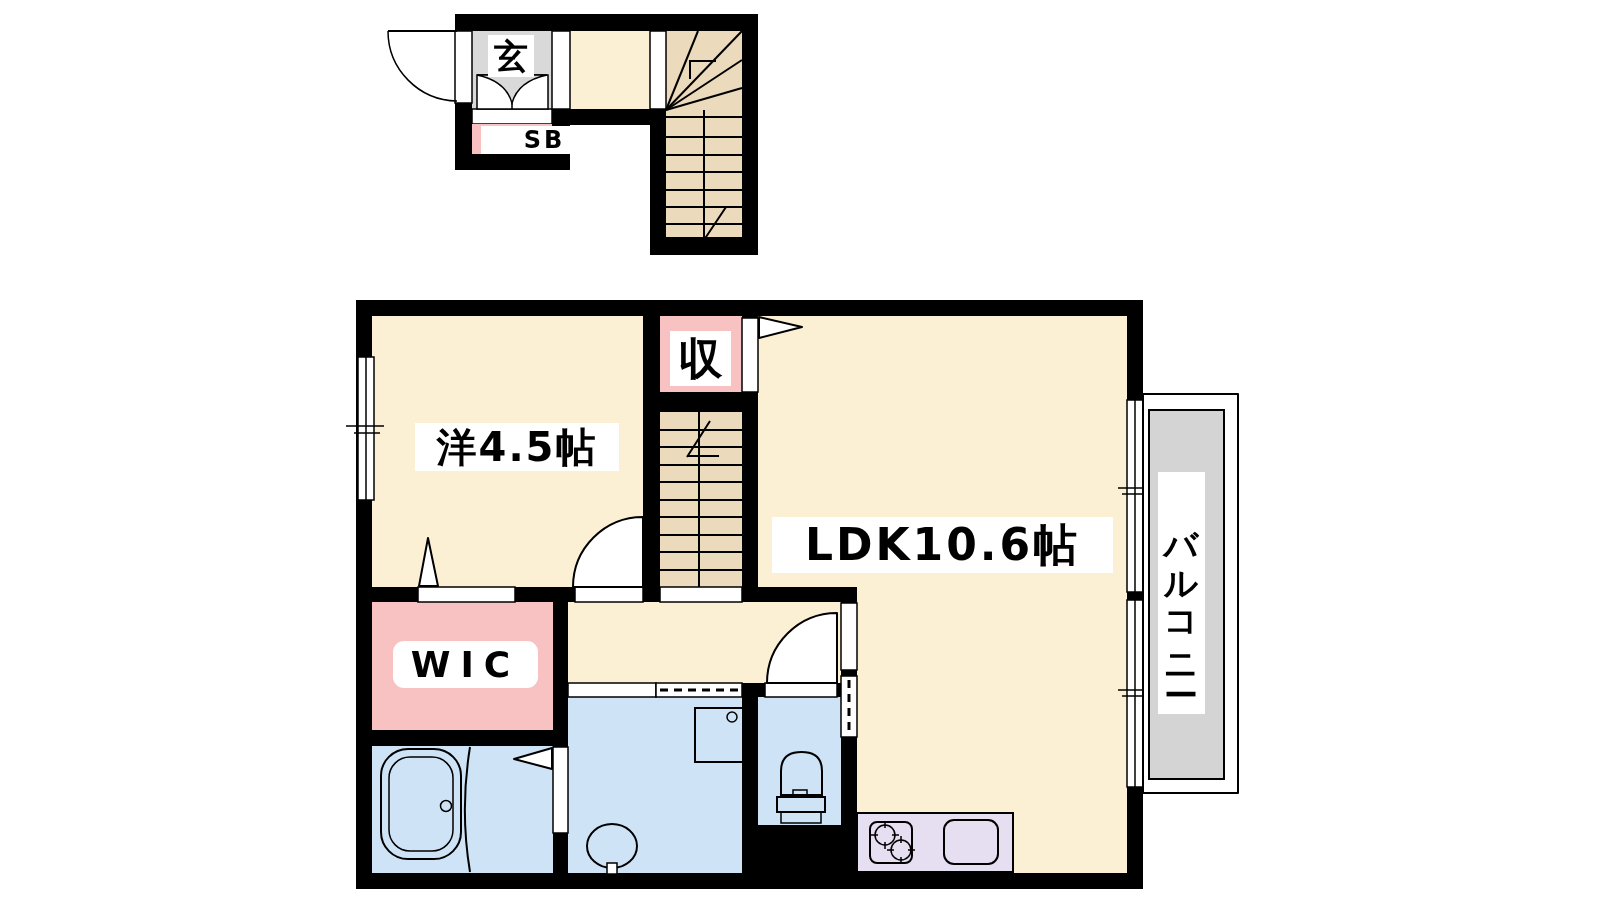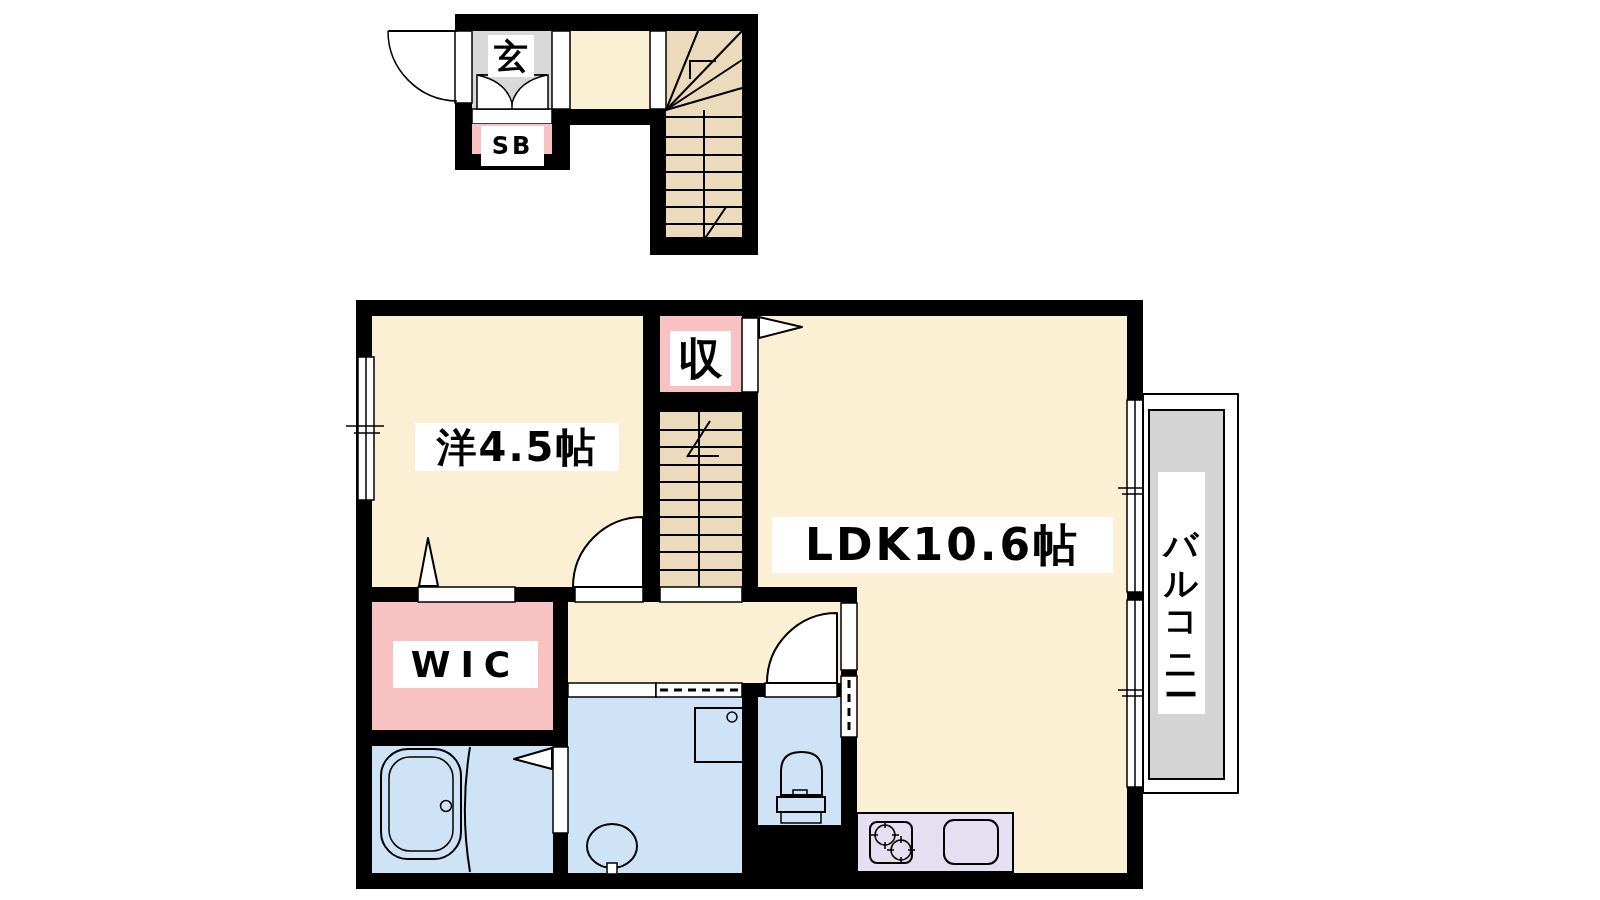--- a/index.html
+++ b/index.html
@@ -176,19 +176,19 @@
     </g>
   </g>
 
   <g>
     <rect class="wf" x="1143" y="394" width="95" height="399"></rect>
     <rect x="1149" y="410" width="75" height="369" class="bgray" style="stroke:#000;stroke-width:2;"></rect>
   </g>
 </svg>
 
 <div class="lbl" style="left:488px;top:35px;width:46px;height:42px;font-size:34px;">玄</div>
-<div class="lbl" style="left:481px;top:126px;width:63px;height:40px;font-size:24px;letter-spacing:3px;">SB</div>
+<div class="lbl" style="left:481px;top:126px;width:63px;height:28px;font-size:24px;letter-spacing:3px;padding-left:32px;">SB</div>
 <div class="lbl" style="left:415px;top:423px;width:204px;height:48px;font-size:40px;letter-spacing:2px;">洋4.5帖</div>
 <div class="lbl" style="left:670px;top:331px;width:61px;height:55px;font-size:44px;">収</div>
 <div class="lbl" style="left:772px;top:517px;width:341px;height:56px;font-size:44px;letter-spacing:3px;">LDK10.6帖</div>
-<div class="lbl" style="left:393px;top:641px;width:145px;height:47px;font-size:36px;letter-spacing:10px;">WIC</div>
+<div class="lbl" style="left:393px;top:641px;width:145px;height:47px;font-size:36px;letter-spacing:10px;border-radius:11px;">WIC</div>
 <div class="lbl v" style="left:1158px;top:472px;width:47px;height:242px;font-size:34px;letter-spacing:4px;">バルコニー</div>
 </div>
 
 </body></html>

